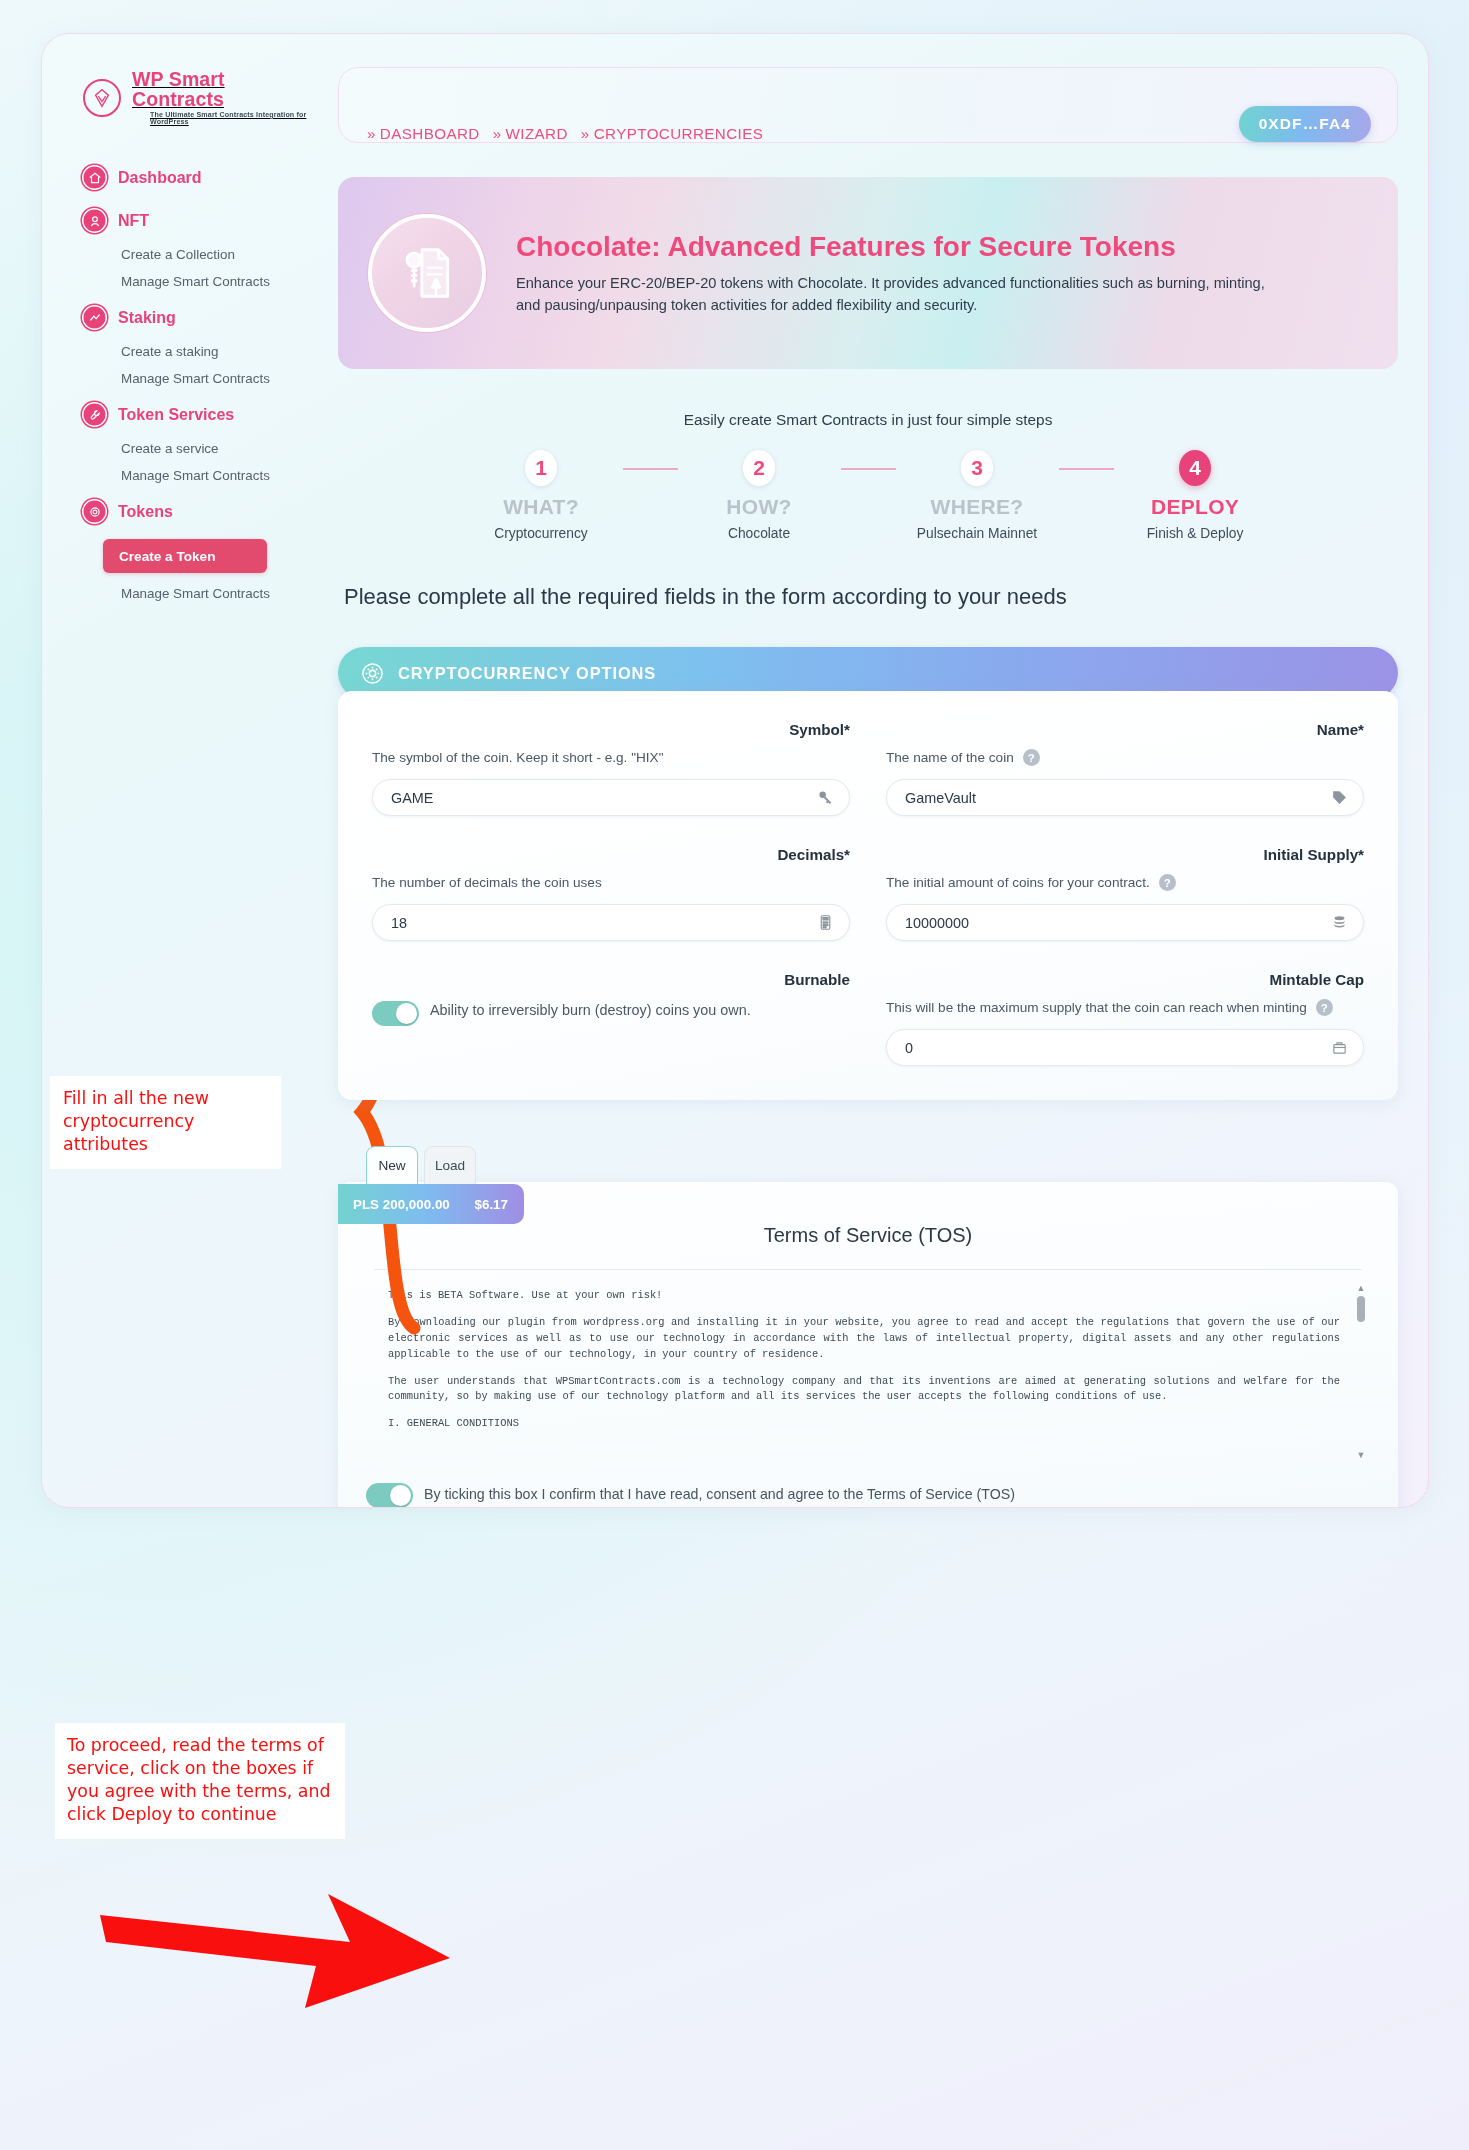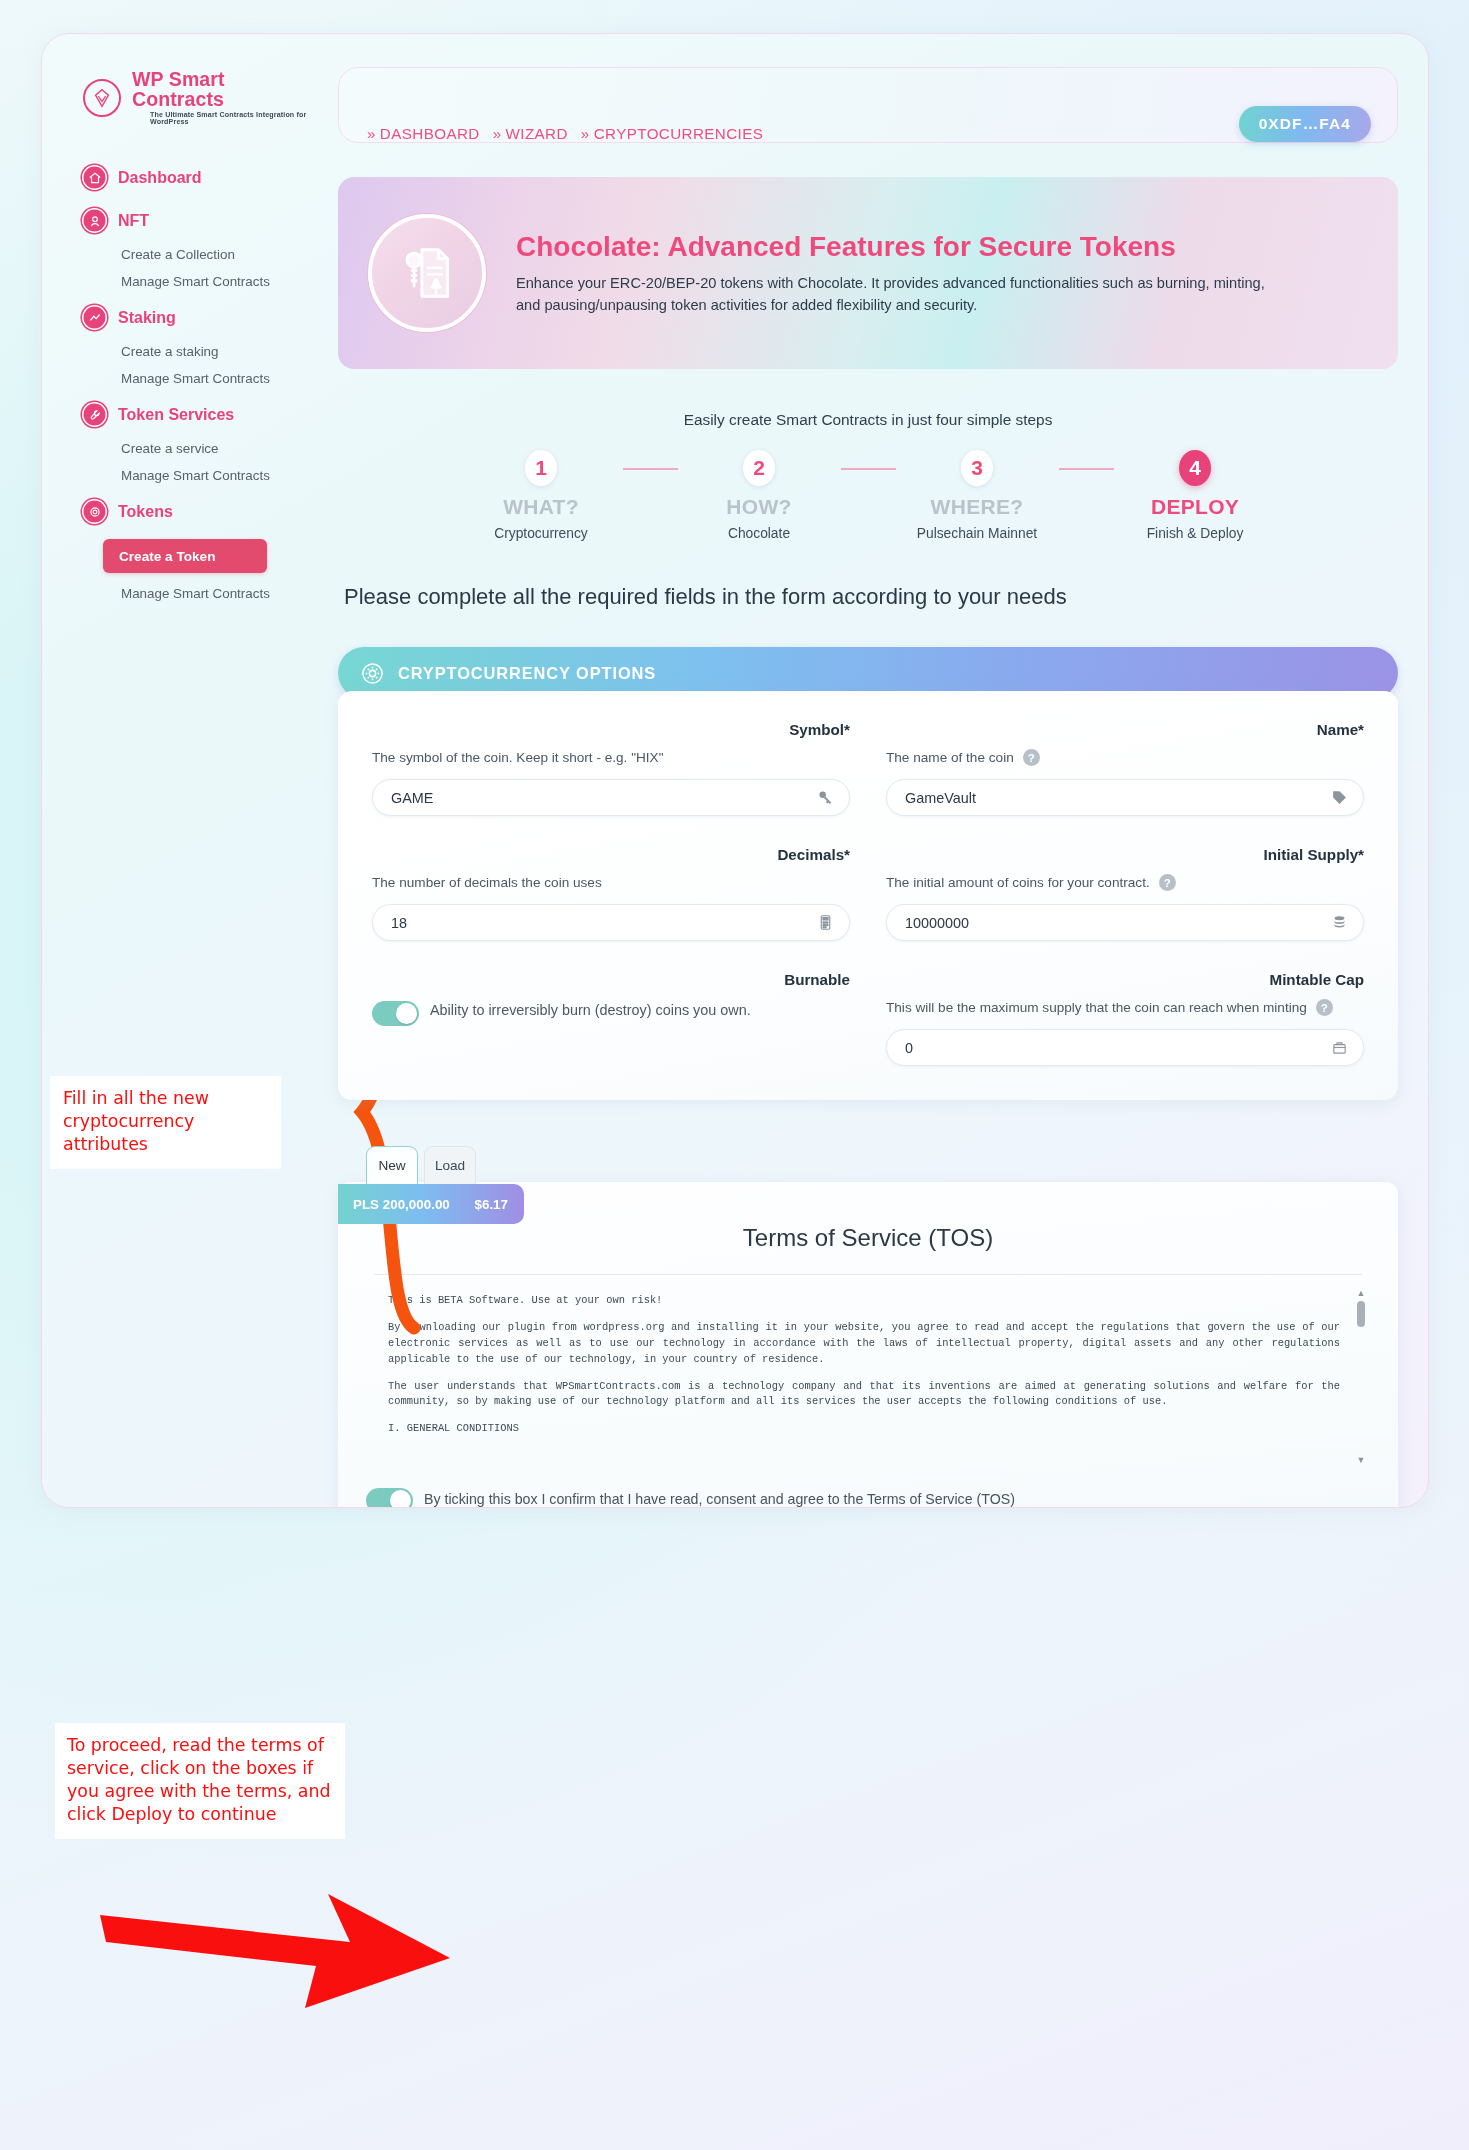--- a/index.html
+++ b/index.html
@@ -27,21 +27,21 @@
     left: 41px; top: 33px; width: 1388px; height: 1475px;
     background: linear-gradient(150deg,#f2fbfc 0%, #eaf8fa 35%, #eef6fc 70%, #f4f0fc 100%);
     border: 1px solid #f2d9ec;
     border-radius: 28px;
     box-shadow: 0 3px 22px rgba(140,160,190,.10);
     overflow: hidden;
   }
 
   
   .sidebar { position: absolute; left: 0; top: 0; width: 272px; height: 100%; padding: 36px 0 0 0; }
-  .brand { display: flex; align-items: center; gap: 11px; padding-left: 41px; }
+  .brand { display: flex; align-items: center; gap: 11px; padding-left: 41px; text-decoration: underline; }
   .brand-mark {
     width: 38px; height: 38px; border-radius: 50%;
     border: 2px solid #e8427a; flex: 0 0 38px;
     display:flex; align-items:center; justify-content:center;
   }
   .brand-text { line-height: 1; }
   .brand-title { font-size: 19.5px; font-weight: 700; color: #e8427a; letter-spacing: .1px; }
   .brand-sub { font-size: 7.1px; font-weight: 700; color: #3b4a56; margin-top: 3px; letter-spacing: .15px; margin-left: 18px; }
 
   .nav { margin-top: 31px; }
@@ -193,21 +193,21 @@
     width: 186px; height: 40px; border-radius: 0 10px 10px 0;
     background: linear-gradient(90deg,#74d2cf 0%, #7dbdf0 45%, #a08ee4 100%);
     display: flex; align-items: center; justify-content: space-between;
     padding: 0 16px 0 15px; color: #fff; font-size: 13.4px; font-weight: 700;
   }
   .tos-card {
     background: linear-gradient(175deg,#fefeff 0%,#fafdfe 55%,#f4f9fb 100%);
     border-radius: 12px; padding: 30px 28px 34px 28px; margin-top: -2px;
     box-shadow: 0 3px 16px rgba(150,170,195,.16);
   }
-  .tos-title { text-align: center; font-size: 24px; color: #2b3846; margin-top: 12px; }
+  .tos-title { text-align: center; font-size: 20px; color: #2b3846; margin-top: 12px; }
   .tos-sep { height: 1px; background: #e4eaee; margin: 22px 8px 0 8px; }
   .tos-scroll {
     margin-top: 14px; position: relative; height: 176px; overflow: hidden;
     padding: 4px 30px 0 22px;
   }
   .tos-p {
     font-family: "Liberation Mono", monospace;
     font-size: 10.4px; line-height: 1.52; color: #3b4a56;
     text-align: justify; margin-bottom: 11px;
   }

